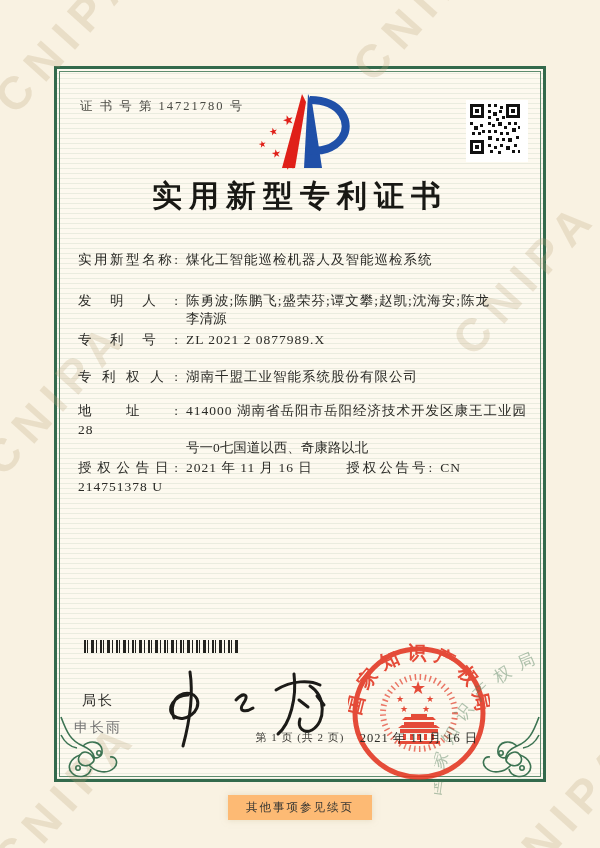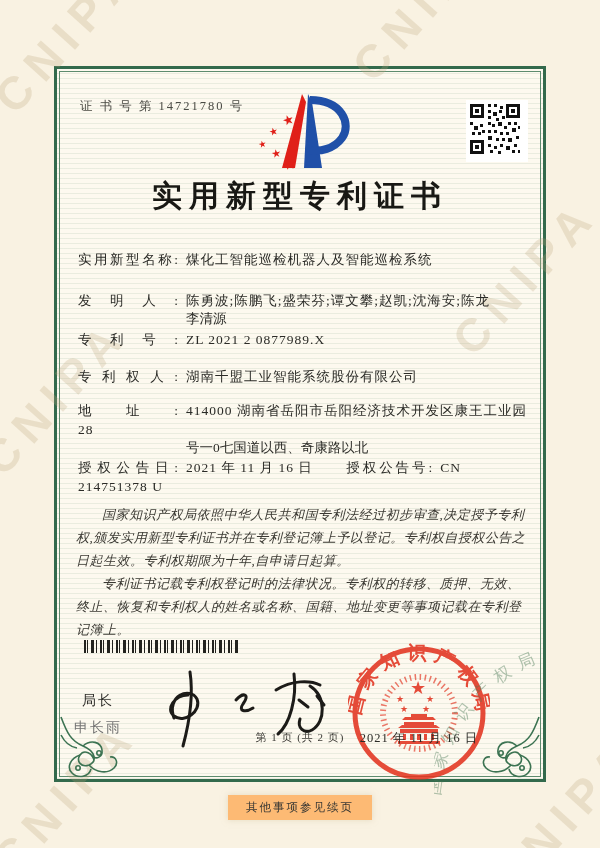--- a/index.html
+++ b/index.html
@@ -149,24 +149,20 @@
     <div class="row mbF">
       <span class="lbl">地址:</span><span class="val">414000 湖南省岳阳市岳阳经济技术开发区康王工业园 28</span>
       <span class="cont">号一0七国道以西、奇康路以北</span>
     </div>
     <div class="row">
       <span class="lbl">授权公告日:</span><span class="val">2021 年 11 月 16 日</span>
       <span class="grant2"><span class="lbl2">授权公告号:</span><span class="val">CN 214751378 U</span></span>
     </div>
   </div>
 
-  <div class="body-text">
-    <p>国家知识产权局依照中华人民共和国专利法经过初步审查,决定授予专利权,颁发实用新型专利证书并在专利登记簿上予以登记。专利权自授权公告之日起生效。专利权期限为十年,自申请日起算。</p>
-    <p>专利证书记载专利权登记时的法律状况。专利权的转移、质押、无效、终止、恢复和专利权人的姓名或名称、国籍、地址变更等事项记载在专利登记簿上。</p>
-  </div>
 
   <div class="barcode"></div>
 
   <div class="ghost-arc">
     <svg width="180" height="220" viewBox="0 0 180 220">
       <defs>
           <path id="garc" d="M6,190 A150,150 0 0 1 172,40" fill="none"></path>
         </defs>
       <text font-size="17" fill="rgba(72,118,84,0.42)" letter-spacing="9">
         <textPath href="#garc" startOffset="8">国家知识产权局</textPath>

